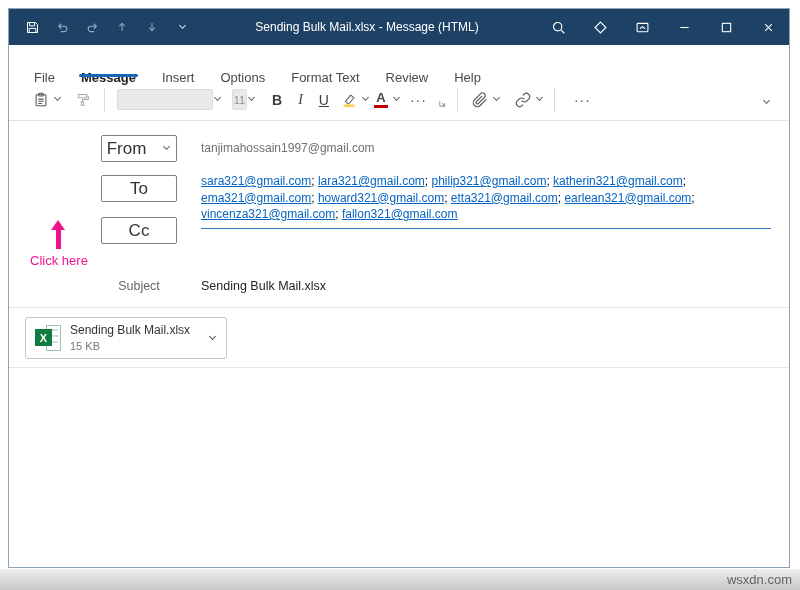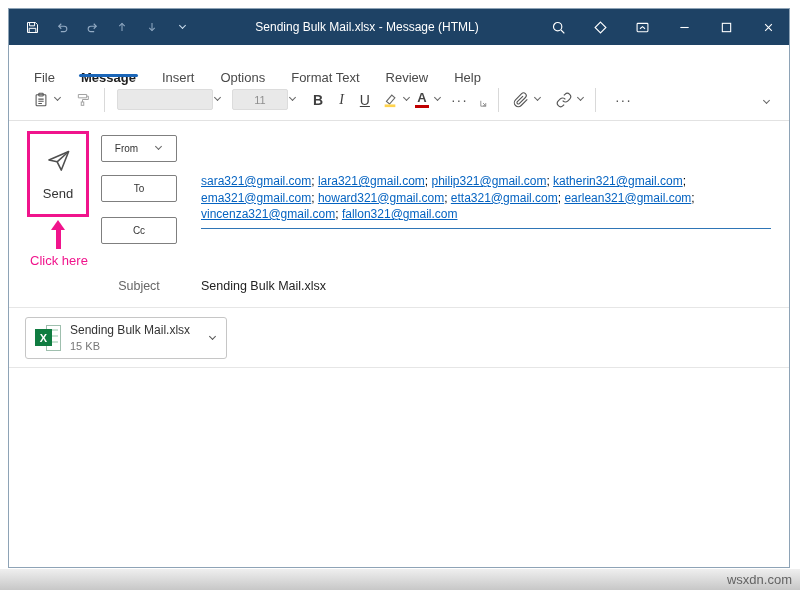--- a/index.html
+++ b/index.html
@@ -38,21 +38,21 @@
   .ribbon { height: 42px; flex: 0 0 42px; display: flex; align-items: center;
             padding: 0 12px 0 20px; border-bottom: 1px solid #e2e2e2; background: #fff; color: #555; }
   .rgroup { display: flex; align-items: center; }
   .rdivider { width: 1px; height: 24px; background: #d9d9d9; margin: 0 10px; }
   .ricon { display: inline-flex; align-items: center; justify-content: center;
            width: 24px; height: 28px; color: #555; cursor: pointer; }
   .ricon.dim { color: #a3a3a3; }
   .combo { height: 21px; background: #e9e9e9; border: 1px solid #dcdcdc; border-radius: 2px;
            display: inline-flex; align-items: center; cursor: pointer; }
   .combo.fontname { width: 96px; margin-left: 2px; }
-  .combo.fontsize { width: 56px; margin-left: 10px; justify-content: center;
+  .combo.fontsize { width: 15px; margin-left: 10px; justify-content: center;
                     font-size: 11px; color: #8f8f8f; }
   .fmt { font-size: 14px; color: #3f3f3f; margin: 0 8px; cursor: pointer; }
   .fmt.bold { font-weight: 700; margin-left: 16px; }
   .fmt.italic { font-style: italic; font-family: "Liberation Serif", serif; }
   .fmt.und { text-decoration: underline; }
   .fontcolor { display: inline-flex; flex-direction: column; align-items: center; margin: 0 4px; cursor: pointer; }
   .fc-a { font-size: 13px; font-weight: bold; color: #444; line-height: 12px; }
   .fc-bar { width: 14px; height: 3px; background: #c00000; margin-top: 1px; }
   .rmore { color: #555; font-size: 14px; letter-spacing: 1px; margin: 0 9px; cursor: pointer; }
   .launcher { display: inline-flex; align-items: flex-end; margin: 8px 0 0 2px; cursor: pointer; color: #8a8a8a; }
@@ -71,21 +71,21 @@
   .send-label { font-size: 13px; color: #333; }
   .ann-arrow { position: absolute; left: 42px; top: 99px; width: 14px;
                display: flex; flex-direction: column; align-items: center; }
   .ann-arrow .tri { width: 0; height: 0; border-left: 7px solid transparent;
                     border-right: 7px solid transparent; border-bottom: 10px solid var(--accent, #f0148c); }
   .ann-arrow .bar { width: 5px; height: 19px; background: var(--accent, #f0148c); }
   .ann-label { position: absolute; left: 4px; top: 132px; width: 92px; text-align: center;
                font-weight: normal; font-size: 13px; color: var(--accent, #f0148c); }
 
   .field-btn { position: absolute; left: 92px; width: 76px; height: 27px; background: #fff;
-               border: 1px solid #7f7f7f; border-radius: 2px; font-size: 10px; color: #333;
+               border: 1px solid #7f7f7f; border-radius: 2px; font-size: 17px; color: #333;
                display: flex; align-items: center; justify-content: center; gap: 16px;
                cursor: pointer; font-family: inherit; }
   .field-btn.from { top: 14px; }
   .field-btn.to   { top: 54px; }
   .field-btn.cc   { top: 96px; }
 
   .from-value { position: absolute; left: 192px; top: 20px; font-size: 12px; color: #707070; }
   .to-recipients { position: absolute; left: 192px; top: 52px; width: 570px;
                    font-size: 12px; line-height: 16.5px;
                    border-bottom: 1px solid var(--field_underline, #2e75b6);
@@ -285,41 +285,31 @@
       </div>
       <div class="rdivider"></div>
 
       <span class="rmore">···</span>
       <div class="rspacer"></div>
       <span class="collapse"><span class="chev"></span></span>
     </div>
 
     <div class="compose">
 
-      <div class="send-annotation-box">
-        <button class="send-btn">
-          <span>
-            <svg viewBox="0 0 24 24" width="27" height="27" fill="none" stroke="#4f4f4f" stroke-width="1.4" stroke-linejoin="round">
-              <path d="M3.5 11.5 L21 4 L14.5 20.5 L10.8 13.2 Z"></path>
-                <path d="M10.8 13.2 L21 4"></path>
-            </svg>
-          </span>
-          <span class="send-label">Send</span>
-        </button>
-      </div>
       <div class="ann-arrow">
         <span class="tri"></span>
           <span class="bar"></span>
       </div>
       <div class="ann-label">Click here</div>
 
       <button class="field-btn from">
         <span>From</span>
         <span class="chev"></span>
       </button>
+      <div class="from-value">tanjimahossain1997@gmail.com</div>
 
       <button class="field-btn to">
         <span>To</span>
       </button>
       <div class="to-recipients"><a href="#" class="recipient">sara321@gmail.com</a>; <a href="#" class="recipient">lara321@gmail.com</a>; <a href="#" class="recipient">philip321@gmail.com</a>; <a href="#" class="recipient">katherin321@gmail.com</a>; <a href="#" class="recipient">ema321@gmail.com</a>; <a href="#" class="recipient">howard321@gmail.com</a>; <a href="#" class="recipient">etta321@gmail.com</a>; <a href="#" class="recipient">earlean321@gmail.com</a>; <a href="#" class="recipient">vincenza321@gmail.com</a>; <a href="#" class="recipient">fallon321@gmail.com</a></div>
 
       <button class="field-btn cc">
         <span>Cc</span>
       </button>
 

